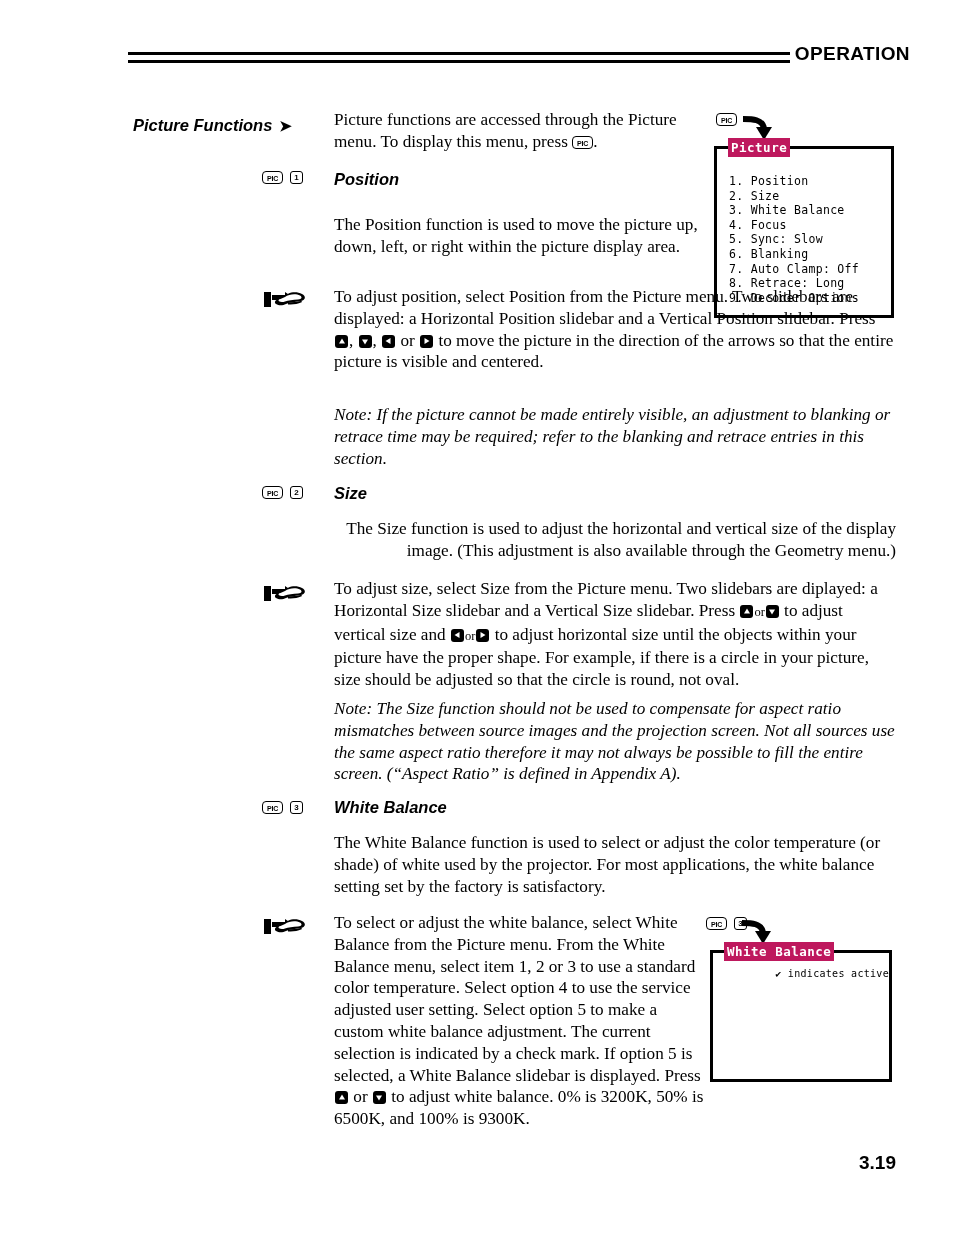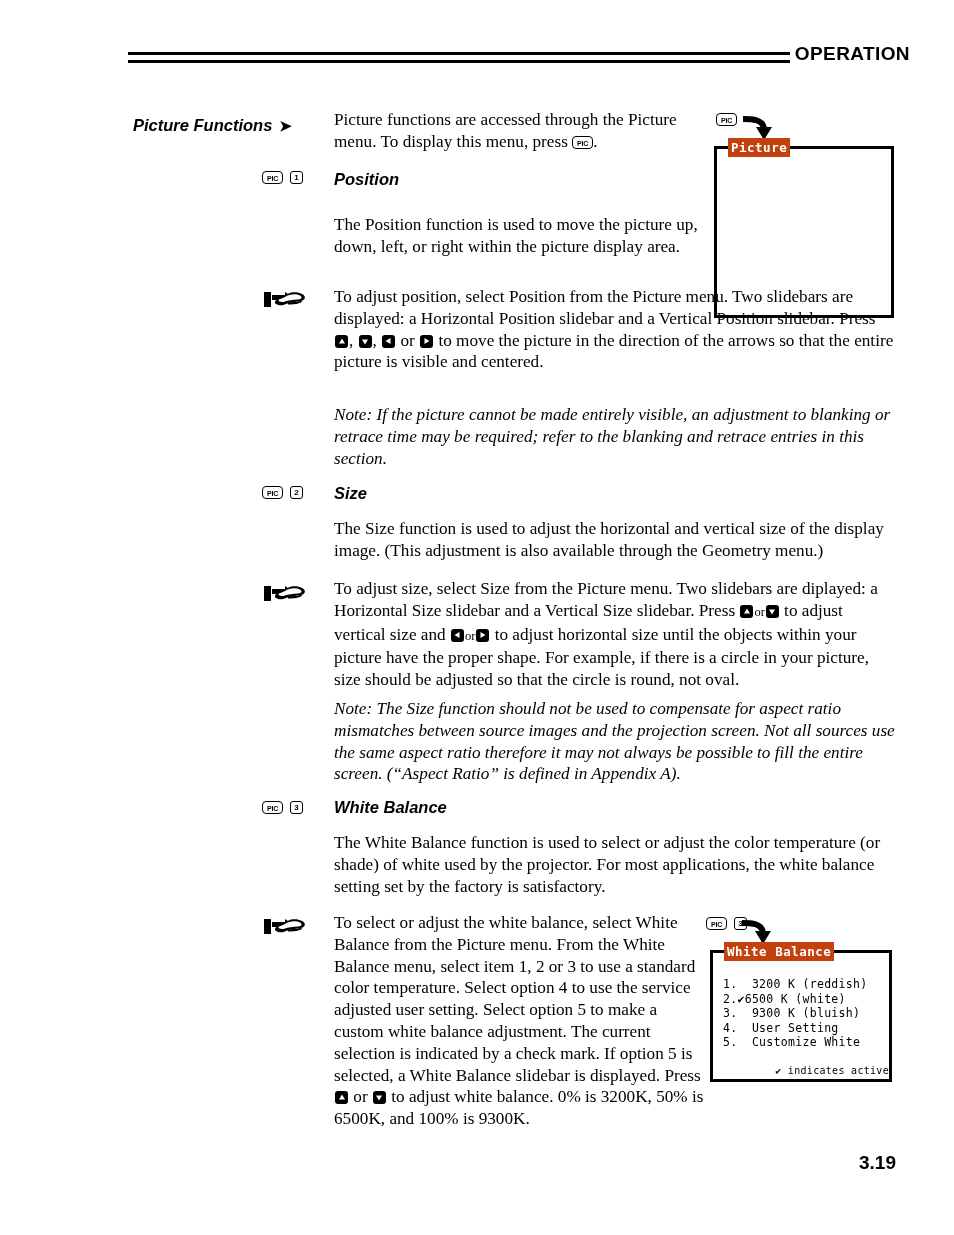--- a/index.html
+++ b/index.html
@@ -187,21 +187,21 @@
     position: absolute;
     border: 3px solid #000;
     background: #fff;
     box-sizing: border-box;
     font-family: "DejaVu Sans Mono", monospace;
   }
   .osd-title {
     position: absolute;
     top: -11px;
     left: 11px;
-    background: #c2410c;
+    background: #be185d;
     color: #fff;
     font-family: "DejaVu Sans Mono", monospace;
     font-size: 12.5px;
     font-weight: bold;
     line-height: 19px;
     padding: 0 3px;
     letter-spacing: 0.5px;
     white-space: nowrap;
   }
   .osd-list {
@@ -260,20 +260,31 @@
 <div class="keyrow" style="left:716px; top:113px;">
   <span class="key-pic">PIC</span>
 </div>
 <svg class="callout-arrow" style="left:742px; top:110px;" width="34" height="32" viewBox="0 0 34 32">
   <path d="M1 9 C10 9, 21 9, 22 19" stroke="#000" stroke-width="6" fill="none"></path>
   <path d="M14 17 L30 17 L22 30 Z" fill="#000"></path>
 </svg>
 
 <div class="osd" style="left:714px; top:146px; width:180px; height:172px;">
   <div class="osd-title">Picture</div>
+  <ul class="osd-list" style="margin-top:25px; margin-left:12px;">
+    <li class="osd-item">1. Position</li>
+    <li class="osd-item">2. Size</li>
+    <li class="osd-item">3. White Balance</li>
+    <li class="osd-item">4. Focus</li>
+    <li class="osd-item">5. Sync: Slow</li>
+    <li class="osd-item">6. Blanking</li>
+    <li class="osd-item">7. Auto Clamp: Off</li>
+    <li class="osd-item">8. Retrace: Long</li>
+    <li class="osd-item">9. Decoder Options</li>
+  </ul>
 </div>
 
 <div class="keyrow" style="left:262px; top:171px;">
   <span class="key-pic">PIC</span>
   <span class="key-num">1</span>
 </div>
 <div class="sub-heading" style="top:170px;">Position</div>
 
 <div class="body-col" style="top:214px; width:370px;">
   <p>The Position function is used to move the picture up, down, left, or right within the picture display area.</p>
@@ -296,21 +307,21 @@
 <div class="body-col note" style="top:404px; width:560px;">
   <p>Note: If the picture cannot be made entirely visible, an adjustment to blanking or retrace time may be required; refer to the blanking and retrace entries in this section.</p>
 </div>
 
 <div class="keyrow" style="left:262px; top:486px;">
   <span class="key-pic">PIC</span>
   <span class="key-num">2</span>
 </div>
 <div class="sub-heading" style="top:484px;text-align:right;">Size</div>
 
-<div class="body-col" style="top:518px; width:562px;">
+<div class="body-col" style="top:518px; width:562px;text-align:right;">
   <p>The Size function is used to adjust the horizontal and vertical size of the display image. (This adjustment is also available through the Geometry menu.)</p>
 </div>
 
 <svg class="hand-icon" style="left:263px; top:580px;" viewBox="0 0 44 28">
   <rect x="1" y="6" width="7" height="15" fill="#000"></rect>
   <path d="M9 9 L22 9 L22 6 L30 11.5 L22 17 L22 14 L9 14 Z" fill="#000"></path>
   <path d="M20 12 C24 6, 33 5, 39 8 C43 10, 43 14, 38 15 C33 16, 27 16, 23 18 C20 19.5, 16 20, 13 18 C11 16.5, 12 14, 15 13.5 Z" fill="#000"></path>
   <path d="M22 11 C26 8, 33 7.5, 37 9.5 C39.5 11, 39 13, 35 13.5 C30 14, 25 14.2, 22 15.5 C20 16.3, 17.5 16.3, 16 15.3 C15 14.6, 15.5 13.2, 17.5 13 Z" fill="#fff"></path>
   <path d="M25 16.5 C29 16, 34 16, 37.5 15 C39 14.6, 39.5 15.8, 38 16.6 C35 18.2, 29 18.8, 25 18.4 Z" fill="#000"></path>
 </svg>
@@ -353,23 +364,16 @@
   <span class="key-pic">PIC</span>
   <span class="key-num">3</span>
 </div>
 <svg class="callout-arrow" style="left:741px; top:914px;" width="34" height="32" viewBox="0 0 34 32">
   <path d="M1 9 C10 9, 21 9, 22 19" stroke="#000" stroke-width="6" fill="none"></path>
   <path d="M14 17 L30 17 L22 30 Z" fill="#000"></path>
 </svg>
 
 <div class="osd" style="left:710px; top:950px; width:182px; height:132px;">
   <div class="osd-title">White Balance</div>
-  <ul class="osd-list" style="margin-top:24px; margin-left:10px;">
-    <li class="osd-item">1.  3200 K (reddish)</li>
-    <li class="osd-item">2.✔6500 K (white)</li>
-    <li class="osd-item">3.  9300 K (bluish)</li>
-    <li class="osd-item">4.  User Setting</li>
-    <li class="osd-item">5.  Customize White</li>
-  </ul>
   <div class="osd-footer" style="margin-top:14px; margin-left:10px;">✔ indicates active</div>
 </div>
 
 <div class="page-number">3.19</div>
 
 </body></html>

